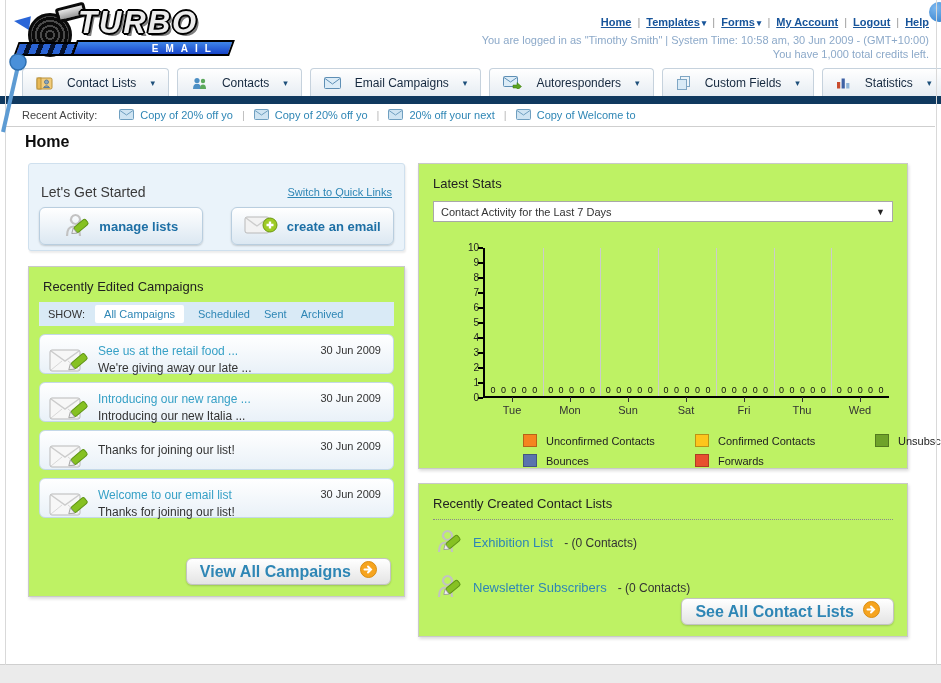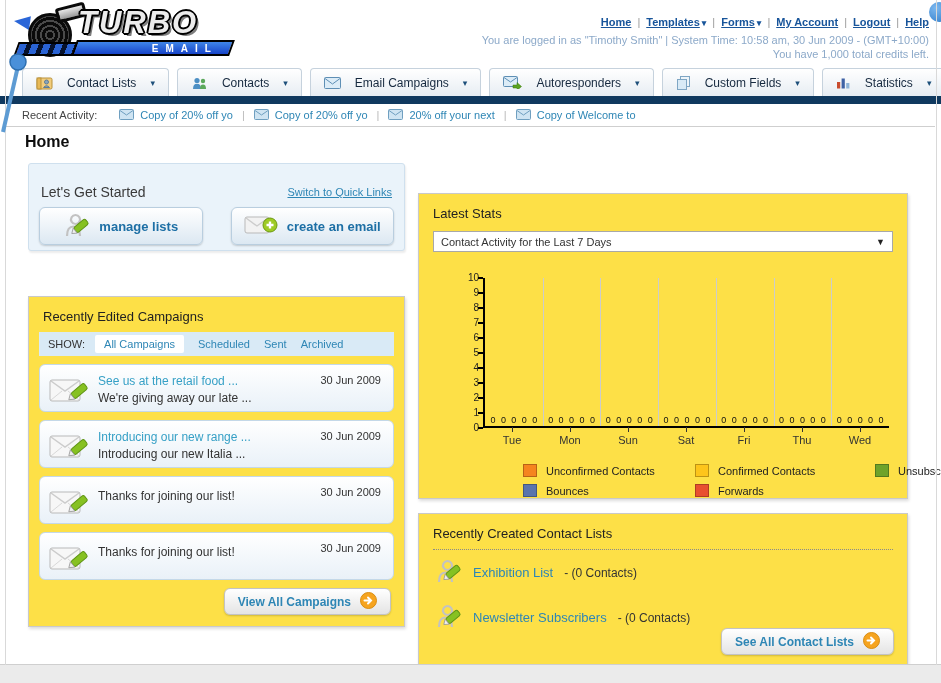--- a/index.html
+++ b/index.html
@@ -41,42 +41,42 @@
   .activity { position:absolute; top:104px; left:6px; right:6px; height:23px; background:#fff; border-bottom:1px solid #cfcfcf; display:flex; align-items:center; padding-left:16px; font-size:11px; color:#444; }
   .activity .act-label { margin-right:22px; }
   .activity .item { display:flex; align-items:center; gap:6px; }
   .activity .item a { color:#2e86b5; text-decoration:none; cursor:pointer; }
   .activity .sep { color:#b9b9b9; margin:0 9px; }
 
   
   .main { position:absolute; top:127px; left:6px; right:6px; bottom:20px; background:#fff; }
   .page-title { position:absolute; left:19px; top:6px; font-size:16px; font-weight:bold; color:#0d0d0d; }
 
-  .panel { position:absolute; background:#fde047; border:1px solid #c9c9c9; box-shadow:1px 2px 3px rgba(0,0,0,0.14);margin-top:30px; }
+  .panel { position:absolute; background:#bef264; border:1px solid #c9c9c9; box-shadow:1px 2px 3px rgba(0,0,0,0.14); }
   .panel-title { font-size:13px; color:#222; padding:12px 14px 8px; }
 
   
   .get-started { position:absolute; left:22px; top:36px; width:377px; height:88px; background:#eaf3fa; border:1px solid #cfe0ee; border-radius:3px; box-shadow:1px 2px 2px rgba(0,0,0,0.08); }
   .gs-head { display:flex; justify-content:space-between; align-items:center; padding:20px 12px 7px; }
   .gs-title { font-size:14px; color:#3a3a3a; }
   .gs-switch { font-size:11px; color:#2e86b5; text-decoration:underline; cursor:pointer; }
   .gs-buttons { display:flex; gap:28px; padding:0 10px; }
   .gs-btn { flex:1; height:38px; display:flex; align-items:center; justify-content:center; gap:9px; background:linear-gradient(#ffffff,#dce8f2); border:1px solid #b9cedf; border-radius:6px; box-shadow:0 1px 2px rgba(0,0,0,0.18); font-size:13px; font-weight:bold; color:#1d6fa5; cursor:pointer; }
 
   
   .campaigns { left:22px; top:139px; width:377px; height:331px; }
   .showbar { margin:0 10px; background:#d9eaf6; height:24px; display:flex; align-items:center; padding:0 9px; font-size:11px; color:#333; }
   .showbar .filt { color:#2e86b5; margin-left:14px; cursor:pointer; }
   .showbar .filt.active { background:#fff; padding:3px 9px; border-radius:2px; margin-left:10px; }
-  .camp-item { position:relative; margin:8px 10px; height:48px; border:1px solid #c4d8e8; border-radius:6px; background:linear-gradient(#ffffff,#e9f1f8); padding:9px 10px 8px 58px; cursor:pointer; }
+  .camp-item { position:relative; margin:8px 10px; height:40px; border:1px solid #c4d8e8; border-radius:6px; background:linear-gradient(#ffffff,#e9f1f8); padding:9px 10px 8px 58px; cursor:pointer; }
   .camp-item .cicon { position:absolute; left:9px; top:10px; }
   .camp-item .ctitle { font-size:12px; color:#36a0c6; text-decoration:none; display:block; cursor:pointer; }
   .camp-item .csub { font-size:12px; color:#333; margin-top:3px; }
   .camp-item .cdate { position:absolute; right:12px; top:9px; font-size:11px; color:#333; }
-  .panel-btn { position:absolute; right:13px; bottom:11px; height:27px; display:flex; align-items:center; gap:9px; padding:0 13px; background:linear-gradient(#ffffff,#e4e4e4); border:1px solid #c3c3c3; border-radius:6px; box-shadow:0 1px 2px rgba(0,0,0,0.18); font-size:12px; font-weight:bold; color:#2e86b5; cursor:pointer; }
+  .panel-btn { position:absolute; right:13px; bottom:11px; height:27px; display:flex; align-items:center; gap:9px; padding:0 13px; background:linear-gradient(#ffffff,#e4e4e4); border:1px solid #c3c3c3; border-radius:6px; box-shadow:0 1px 2px rgba(0,0,0,0.18); font-size:16px; font-weight:bold; color:#2e86b5; cursor:pointer; }
 
   
   .stats { left:412px; top:36px; width:490px; height:306px; }
   .stats-select { margin:2px 14px 0; height:21px; border:1px solid #a8a8a8; background:#fff; display:flex; align-items:center; justify-content:space-between; padding:8px 7px; font-size:11px; color:#333; cursor:pointer; }
   .stats-select .darr { font-size:9px; color:#222; }
   .chart { position:relative; margin:26px 10px 0 64px; }
   .chart-plot { position:relative; height:150px; border-left:2px solid #000; border-bottom:2px solid #000; margin-right:8px; }
   .chart-y-label { position:absolute; left:-30px; width:24px; text-align:right; font-size:10px; color:#222; }
   .chart-y-tick { position:absolute; left:-7px; width:5px; height:2px; background:#000; }
   .chart-grid { position:absolute; top:0; bottom:0; width:1px; background:#cccccc; }
@@ -322,20 +322,21 @@
           <div class="camp-item">
             <span class="cicon"><svg width="42" height="32" viewBox="0 0 42 32">
                 <rect x="1" y="5" width="30" height="21" rx="2" fill="#f7f7f7" stroke="#b9b9b9"></rect>
                 <path d="M2 6 L16 16 L30 6" fill="none" stroke="#cccccc" stroke-width="1.5"></path>
                 <path d="M2 25 L13 16 M30 25 L19 16" stroke="#d8d8d8" fill="none"></path>
                 <g transform="rotate(-40 29 17)">
                   <rect x="22" y="13.5" width="17" height="7" rx="2" fill="#86c122" stroke="#5e9413"></rect>
                   <path d="M22 13.5 l-5 3.5 l5 3.5 z" fill="#eeeeee" stroke="#9a9a9a" stroke-width="0.8"></path>
                 </g>
               </svg></span>
+            <a class="ctitle">Welcome to our email list</a>
             <div class="csub">Thanks for joining our list!</div>
             <span class="cdate">30 Jun 2009</span>
           </div>
         </div>
       <div class="panel-btn">
         <span>View All Campaigns</span>
         <span id="icon-viewall"><svg width="17" height="17">
               <circle cx="8.5" cy="8.5" r="8" fill="#f6a41f" stroke="#d98d12"></circle>
               <path d="M4.5 8.5 h6 M8 5.5 l3 3 l-3 3" stroke="#ffffff" stroke-width="2" fill="none" stroke-linecap="round"></path>
             </svg></span>

